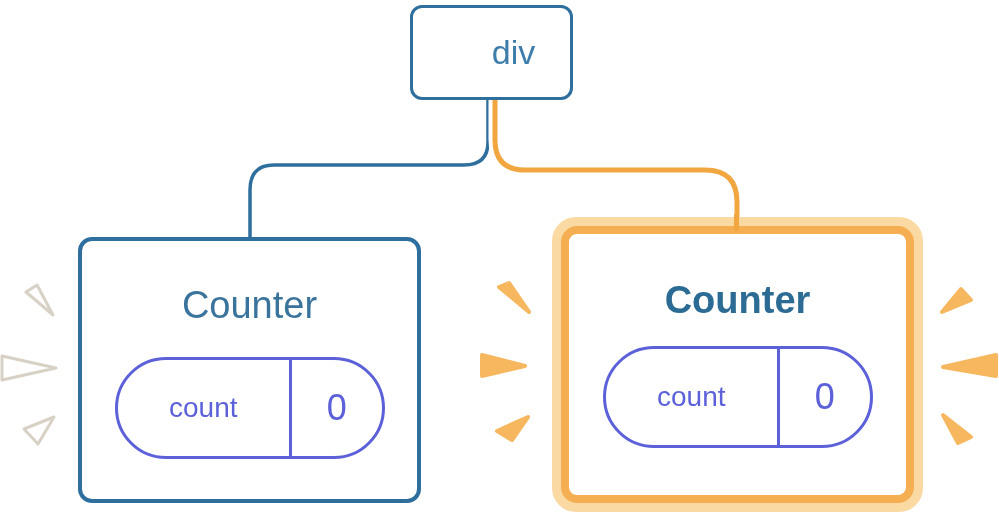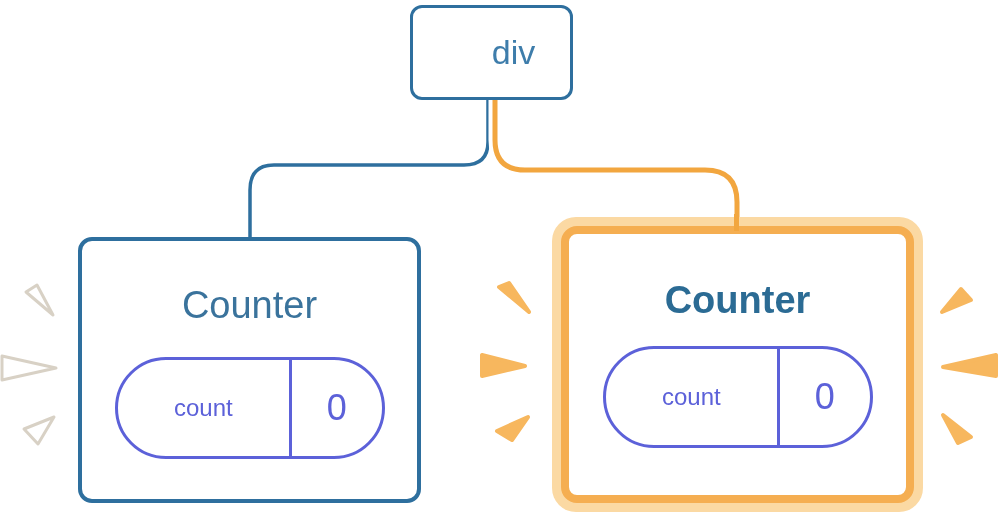--- a/index.html
+++ b/index.html
@@ -51,21 +51,21 @@
   
   .pill{
     width:270px;height:102px;margin-top:30px;
     border:3px solid #5c61d9;border-radius:60px;
     box-sizing:border-box;display:flex;background:#fff;
   }
   .card-right .pill{margin-top:24px;}
   .pill .key{
     flex:0 0 65%;display:flex;align-items:center;justify-content:center;
     border-right:3px solid #5c61d9;
-    font-size:24px;color:#5c61d9;
+    font-size:28px;color:#5c61d9;
   }
   .pill .val{
     flex:1;display:flex;align-items:center;justify-content:center;
     font-size:36px;color:#5c61d9;
   }
 
   
   .pipe-stub{
     position:absolute;left:734px;top:214px;width:5px;height:17px;
     background:#f2a63f;z-index:2;

